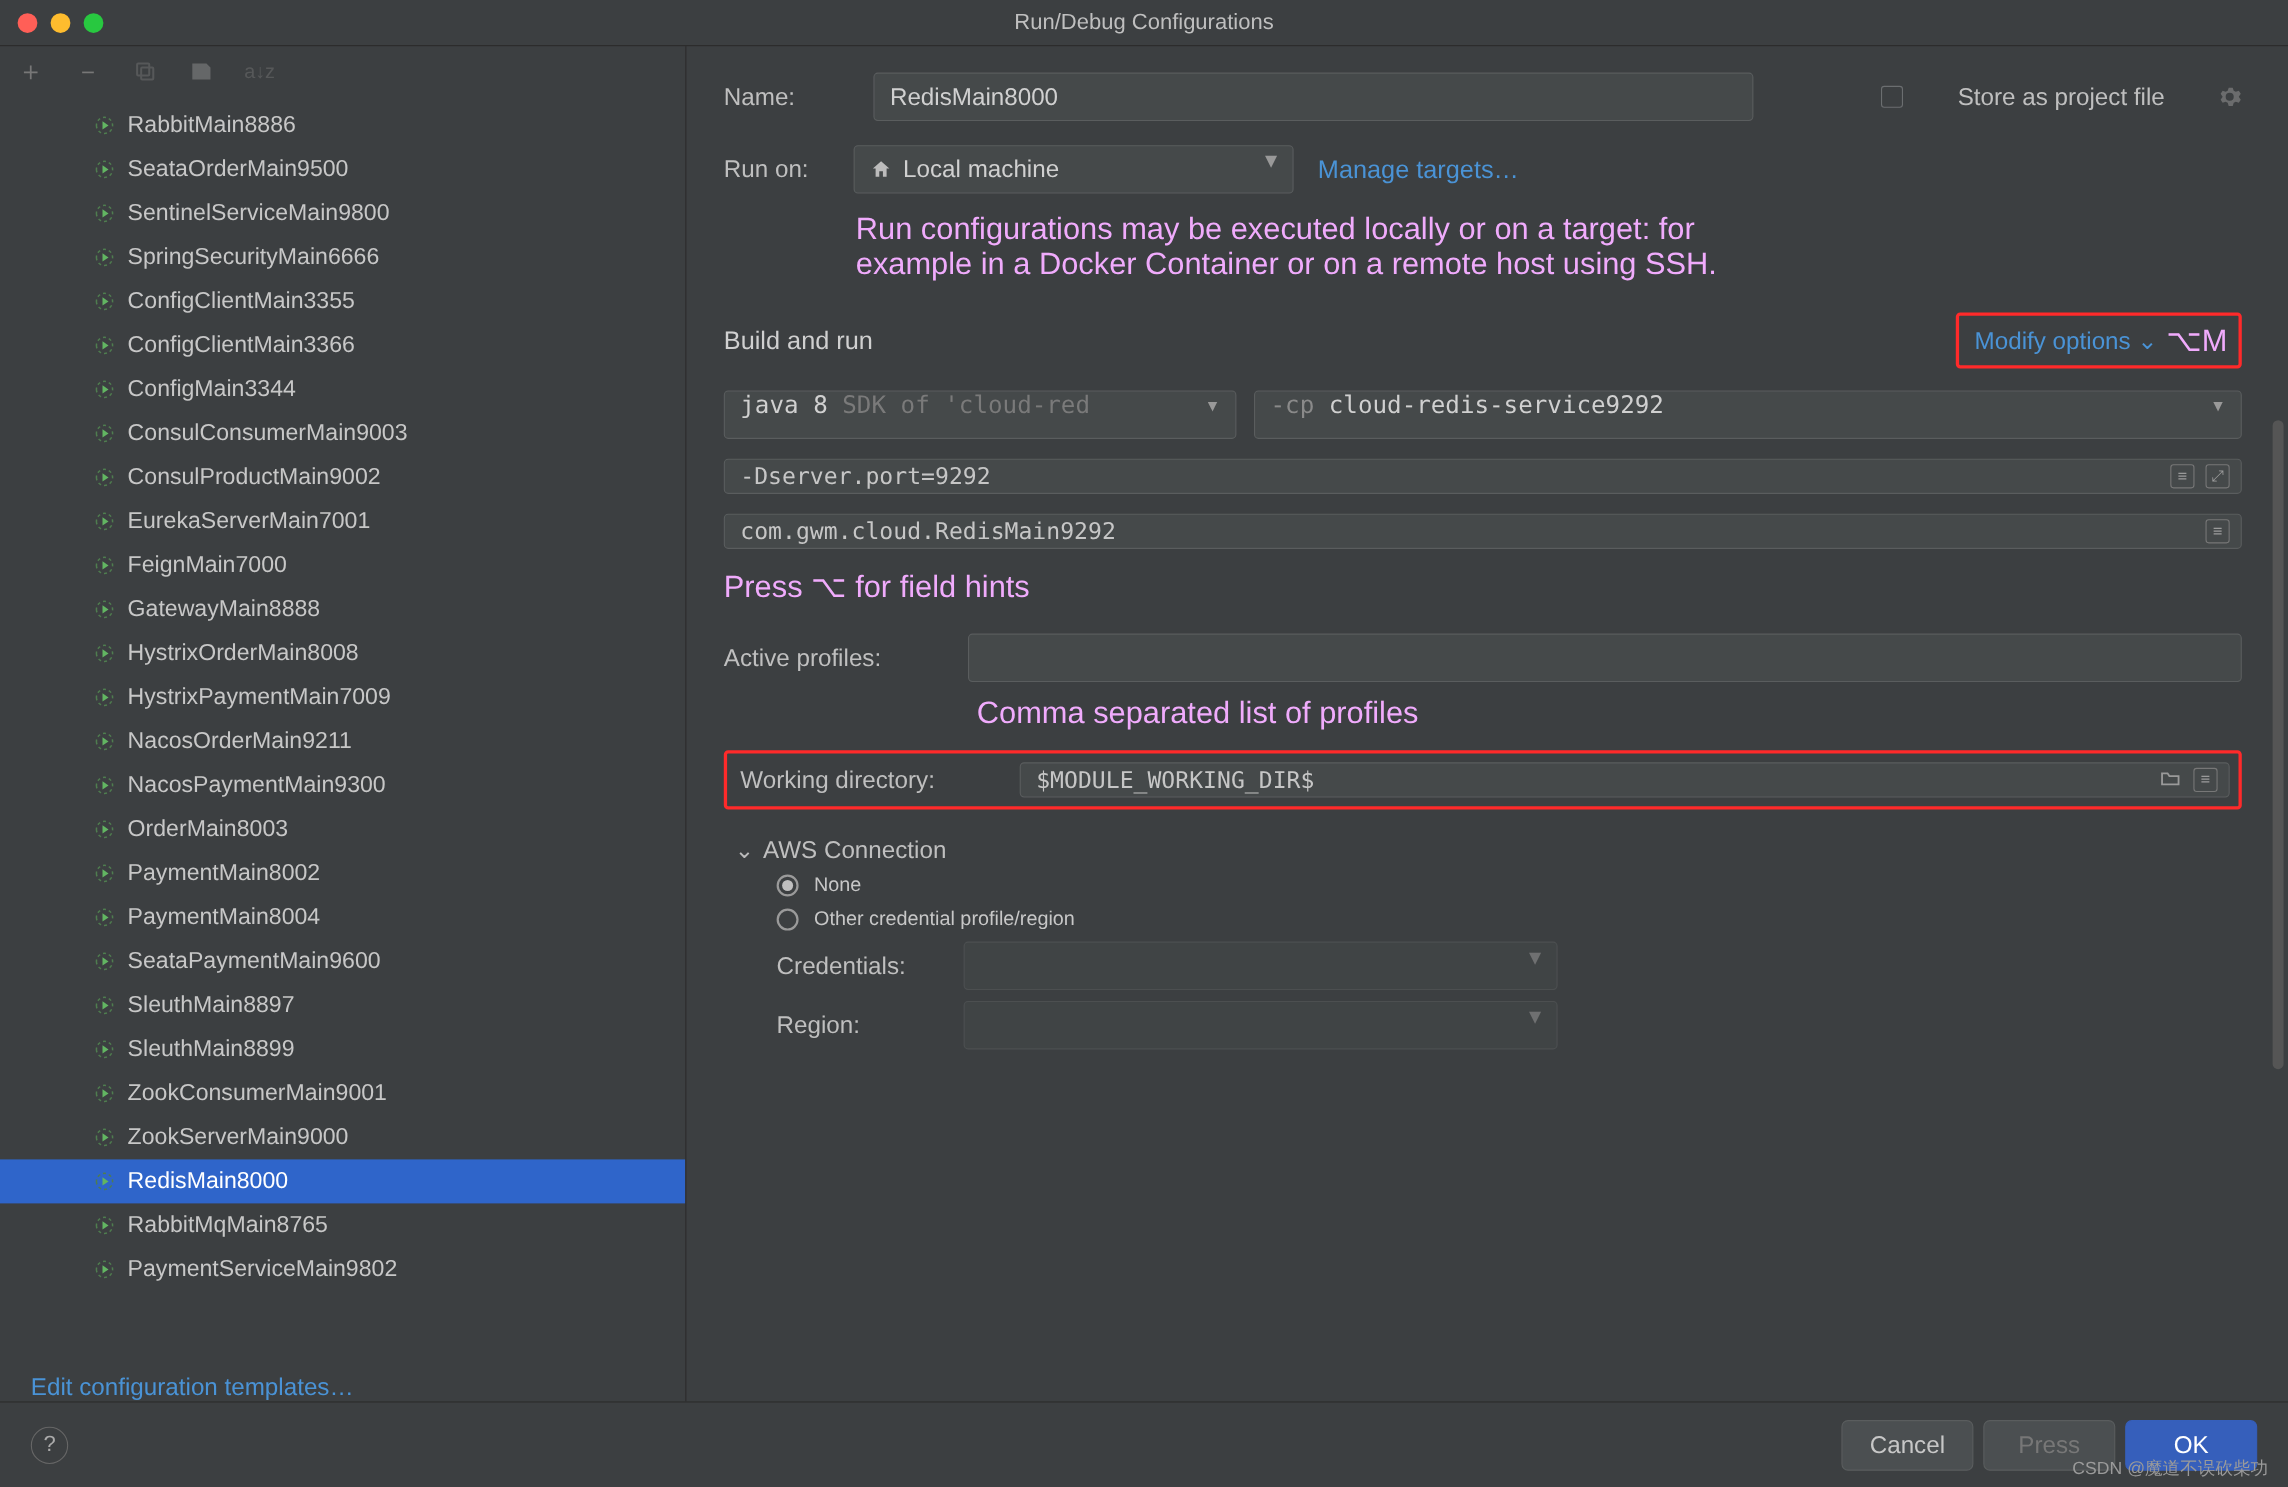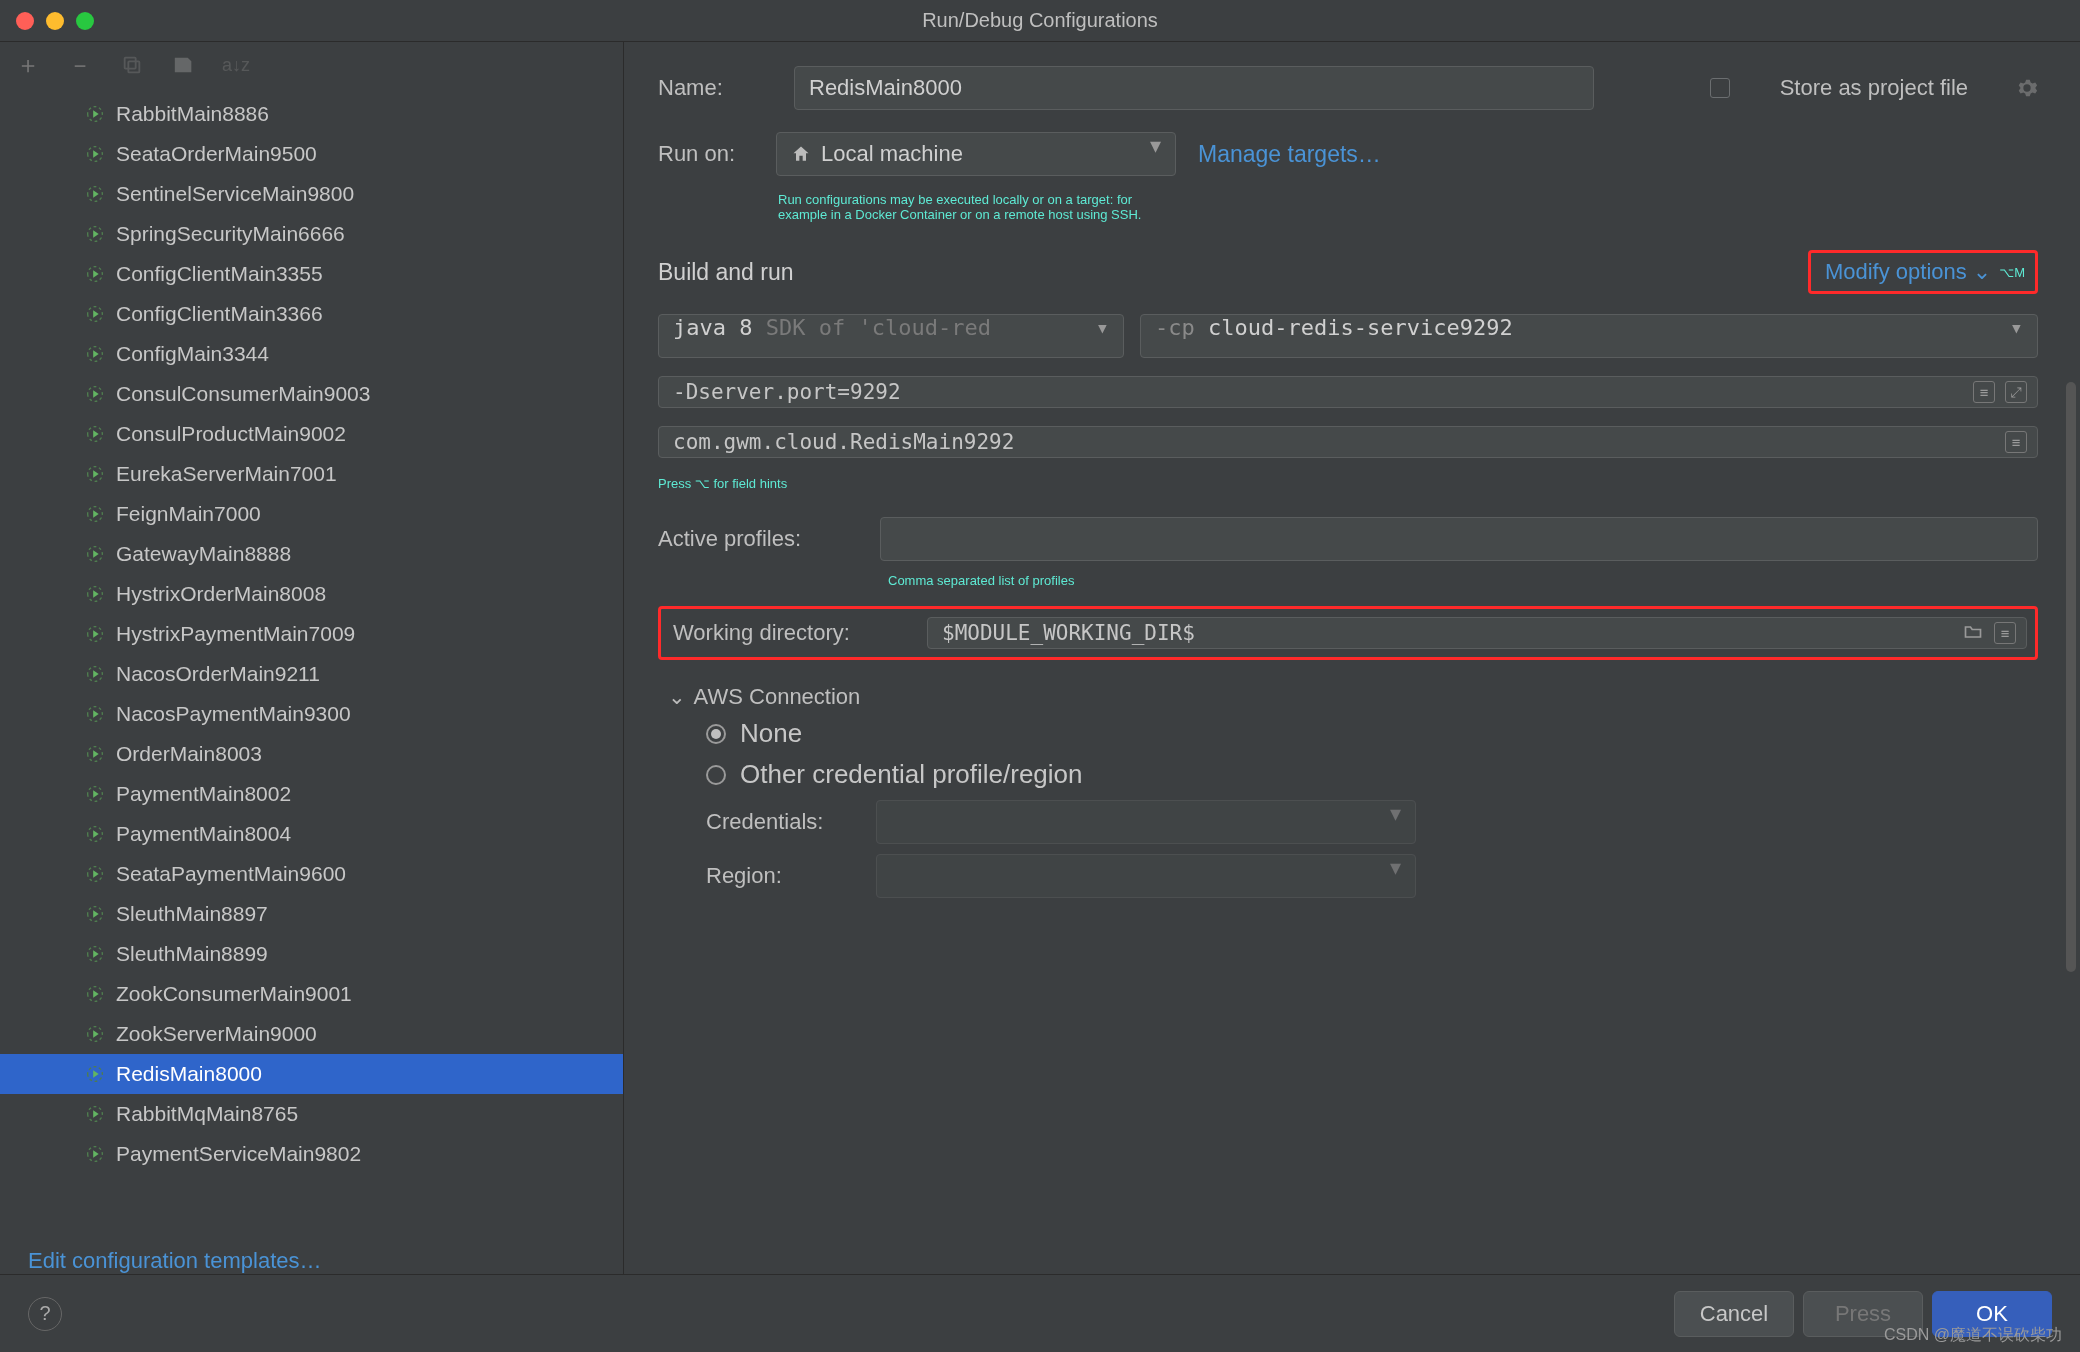--- a/index.html
+++ b/index.html
@@ -22,31 +22,31 @@
   .edit-templates { color:#4a93d6; padding:14px 0 0 28px; font-size:22px;}
   
   .panel { flex:1; display:flex; flex-direction:column; position:relative;}
   .scrollarea { flex:1; overflow:auto; padding:24px 42px 10px 34px;}
   .row { display:flex; align-items:center; margin-bottom:22px;}
   .lbl { color:#bfbfbf; font-size:22px;}
   .txt-input { background:#45494a; border:1px solid #5a5d5e; color:#d0d0d0; height:44px; border-radius:4px; padding:0 14px; font-size:22px; font-family:inherit;}
   .select { background:#45494a; border:1px solid #5a5d5e; color:#d0d0d0; height:44px; border-radius:4px; padding:0 14px; font-size:22px; display:flex; justify-content:space-between;}
   .chev::after{content:"▾"; color:#999; margin-left:12px;}
   .link { color:#4a93d6;}
-  .hint { color:#5eead4; font-size:13px;}
+  .hint { color:#f0abfc; font-size:28px;}
   .sect-head { font-size:23px; color:#d0d0d0; margin:28px 0 20px 0; display:flex; align-items:center; justify-content:space-between;}
   .mono { font-family: ui-monospace, SFMono-Regular, Menlo, Consolas, monospace; }
   .field-row { display:flex; gap:16px; margin-bottom:18px;}
   .big-input { flex:1; background:#45494a; border:1px solid #5a5d5e; border-radius:4px; height:32px; display:flex; align-items:center; padding:0 14px; color:#c6c6c6; position:relative;}
   .big-input .trail { position:absolute; right:10px; display:flex; gap:10px; color:#9a9a9a;}
   .trail-ic { width:22px; height:22px; border:1px solid #777; border-radius:3px; display:flex; align-items:center; justify-content:center; font-size:14px;}
   .checkbox { width:20px; height:20px; border:1px solid #6b6e70; border-radius:3px; display:inline-block; margin-right:10px;}
   .radio { width:20px; height:20px; border:2px solid #9a9a9a; border-radius:50%; display:inline-flex; align-items:center; justify-content:center; margin-right:14px;}
   .radio.sel::after{content:""; width:10px; height:10px; background:#bfbfbf; border-radius:50%;}
-  .aws-row{display:flex; align-items:center; margin:8px 0 10px 48px; font-size:26px; color:#c7c7c7;}
+  .aws-row{display:flex; align-items:center; margin:8px 0 10px 48px; font-size:18px; color:#c7c7c7;}
   .aws-field{display:flex; align-items:center; margin:10px 0 10px 48px;}
   .aws-field .select{width:540px;}
   .red-box { border:3px solid #ff2a2a; border-radius:4px; }
   
   .footer { height:78px; border-top:1px solid #2b2b2b; display:flex; align-items:center; justify-content:space-between; padding:0 28px;}
   .help { width:34px; height:34px; border:1px solid #666; border-radius:50%; display:flex; align-items:center; justify-content:center; color:#aaa; font-size:20px;}
   .btns { display:flex; gap:9px;padding-left:44px;}
   .btn { min-width:120px; height:46px; border-radius:6px; border:1px solid #5a5d5e; background:#4b4f51; color:#c7c7c7; font-size:22px; display:flex; align-items:center; justify-content:center;}
   .btn.primary { background:#365fbb; border-color:#365fbb; color:#ffffff;}
   .btn.disabled { color:#777;}

